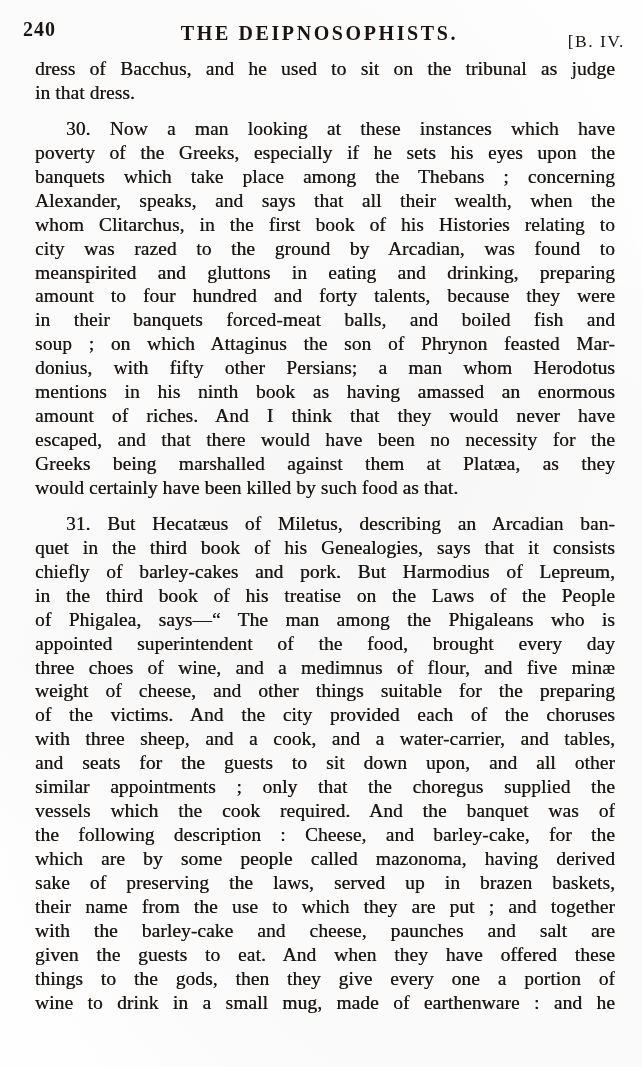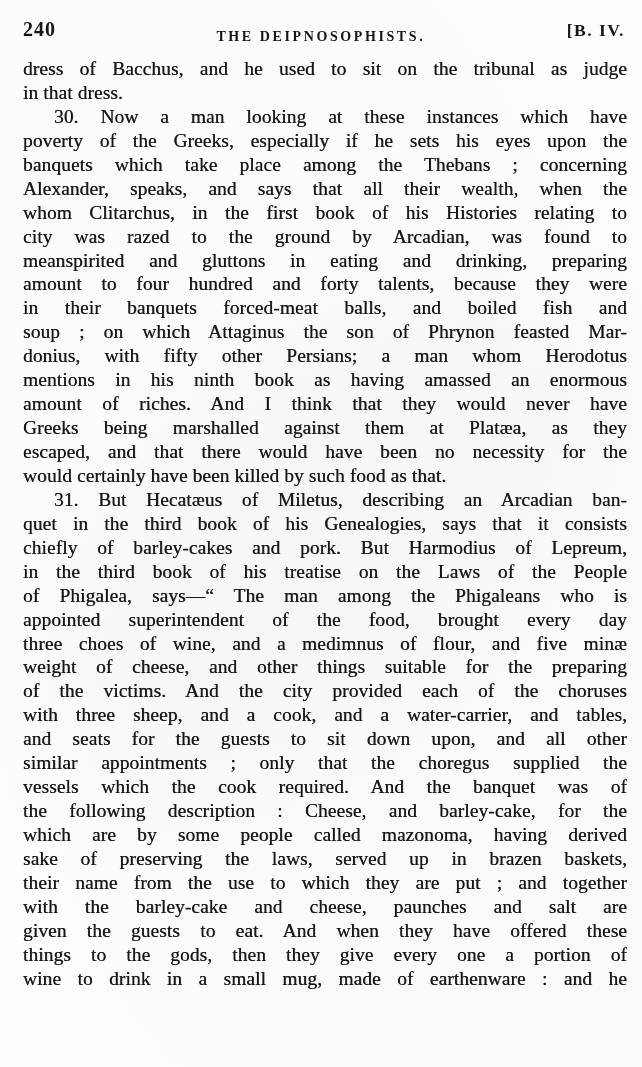--- a/index.html
+++ b/index.html
@@ -31,41 +31,41 @@
     position: absolute;
     left: 0;
     top: 2px;
     font-size: 20px;
     letter-spacing: 1px;
     font-weight: 600;
   }
   .running-title {
     position: absolute;
     left: 50%;
-    top: 13px;
+    top: 6px;
     transform: translateX(-52%);
-    font-size: 14px;
+    font-size: 20px;
     font-weight: bold;
     letter-spacing: 2.6px;
     white-space: nowrap;
   }
   .book-marker {
     position: absolute;
     right: 2px;
-    top: 4px;
+    top: 15px;
     font-size: 17.5px;
-    font-weight: 700;
+    font-weight: 400;
     letter-spacing: 1.5px;
     white-space: nowrap;
   }
   .page-body {
     margin-top: 15px;
   }
   .paragraph {
-    margin: 0;
+    margin: 12px;
   }
   .text-line {
     font-size: 19.4px;
     line-height: 23.95px;
     height: 23.95px;
     text-align: justify;
     text-align-last: justify;
     white-space: normal;
     letter-spacing: 0.1px;
     text-shadow: 0.35px 0.25px 0.3px rgba(24,21,18,0.75);
@@ -100,22 +100,22 @@
         <div class="text-line">Alexander, speaks, and says that all their wealth, when the</div>
         <div class="text-line">whom Clitarchus, in the first book of his Histories relating to</div>
         <div class="text-line">city was razed to the ground by Arcadian, was found to</div>
         <div class="text-line">meanspirited and gluttons in eating and drinking, preparing</div>
         <div class="text-line">amount to four hundred and forty talents, because they were</div>
         <div class="text-line">in their banquets forced-meat balls, and boiled fish and</div>
         <div class="text-line">soup ; on which Attaginus the son of Phrynon feasted Mar-</div>
         <div class="text-line">donius, with fifty other Persians; a man whom Herodotus</div>
         <div class="text-line">mentions in his ninth book as having amassed an enormous</div>
         <div class="text-line">amount of riches.  And I think that they would never have</div>
+        <div class="text-line">escaped, and that there would have been no necessity for the</div>
         <div class="text-line">Greeks being marshalled against them at Platæa, as they</div>
-        <div class="text-line">escaped, and that there would have been no necessity for the</div>
         <div class="text-line last-left">would certainly have been killed by such food as that.</div>
       </div>
       <div class="paragraph">
         <div class="text-line indent">31. But Hecatæus of Miletus, describing an Arcadian ban-</div>
         <div class="text-line">quet in the third book of his Genealogies, says that it consists</div>
         <div class="text-line">chiefly of barley-cakes and pork.  But Harmodius of Lepreum,</div>
         <div class="text-line">in the third book of his treatise on the Laws of the People</div>
         <div class="text-line">of Phigalea, says—“ The man among the Phigaleans who is</div>
         <div class="text-line">appointed superintendent of the food, brought every day</div>
         <div class="text-line">three choes of wine, and a medimnus of flour, and five minæ</div>

